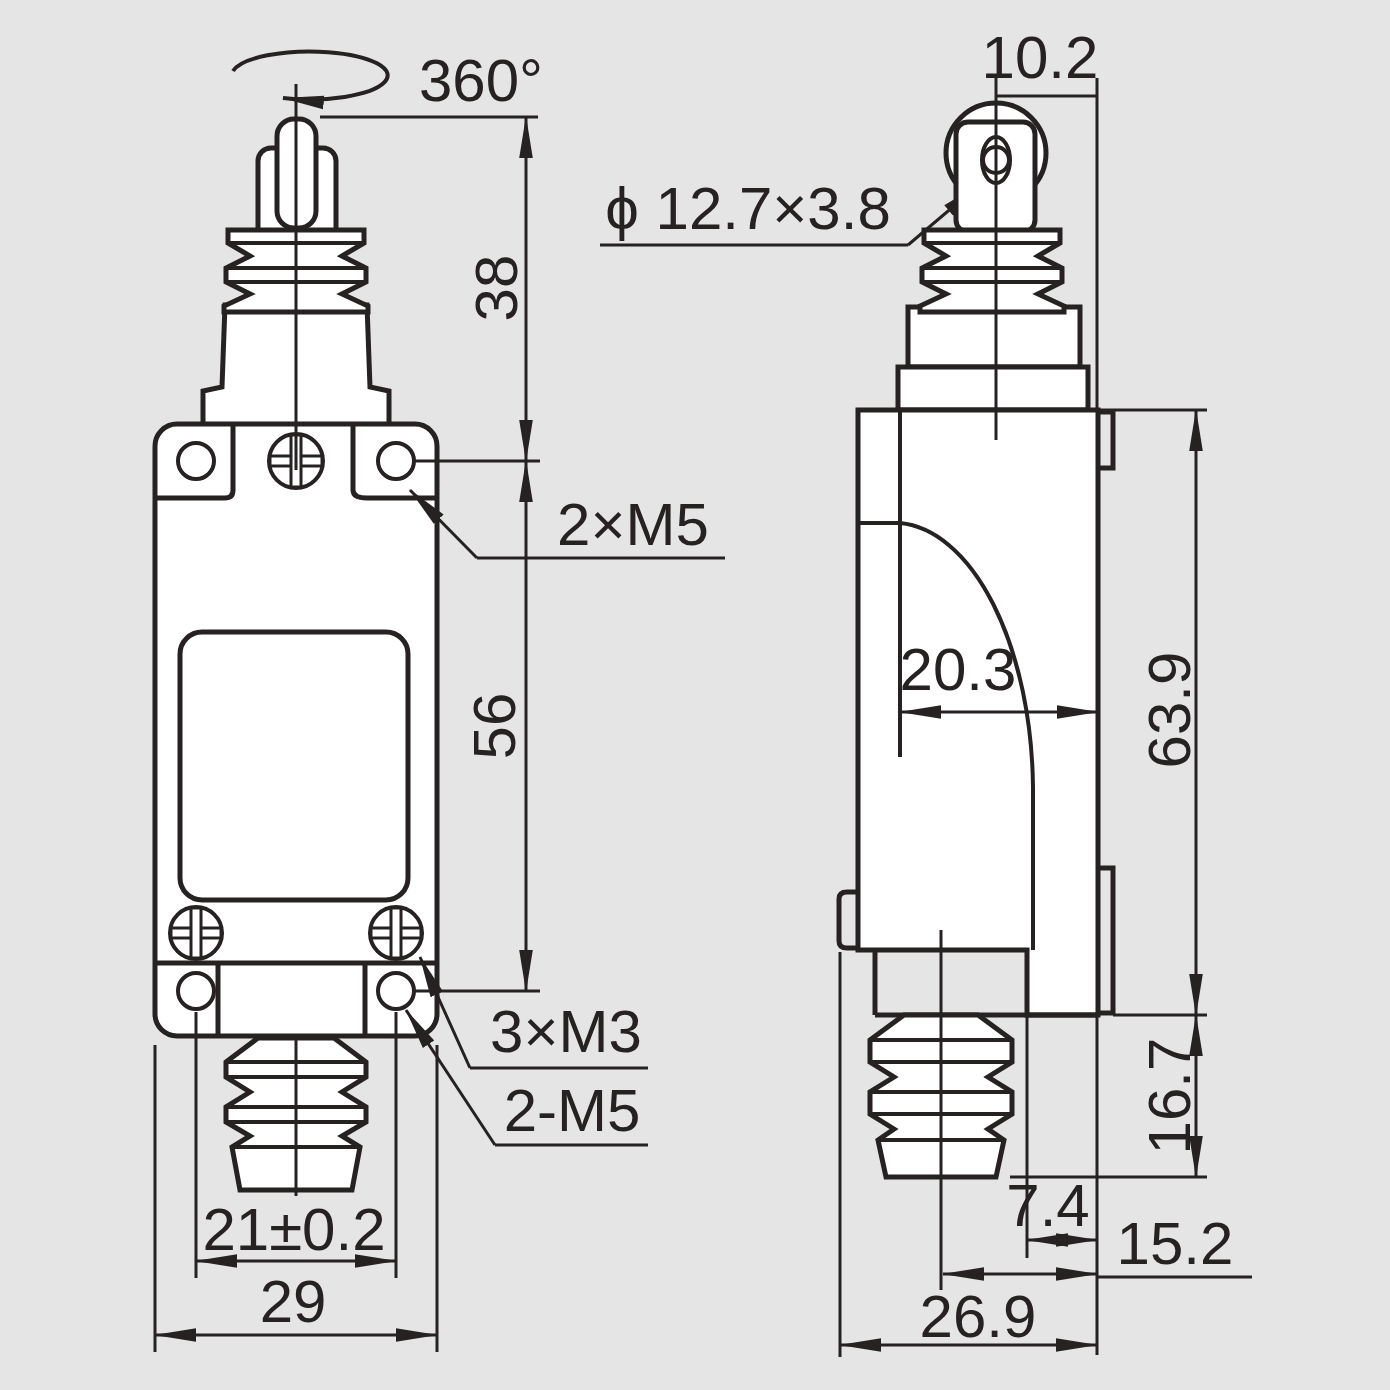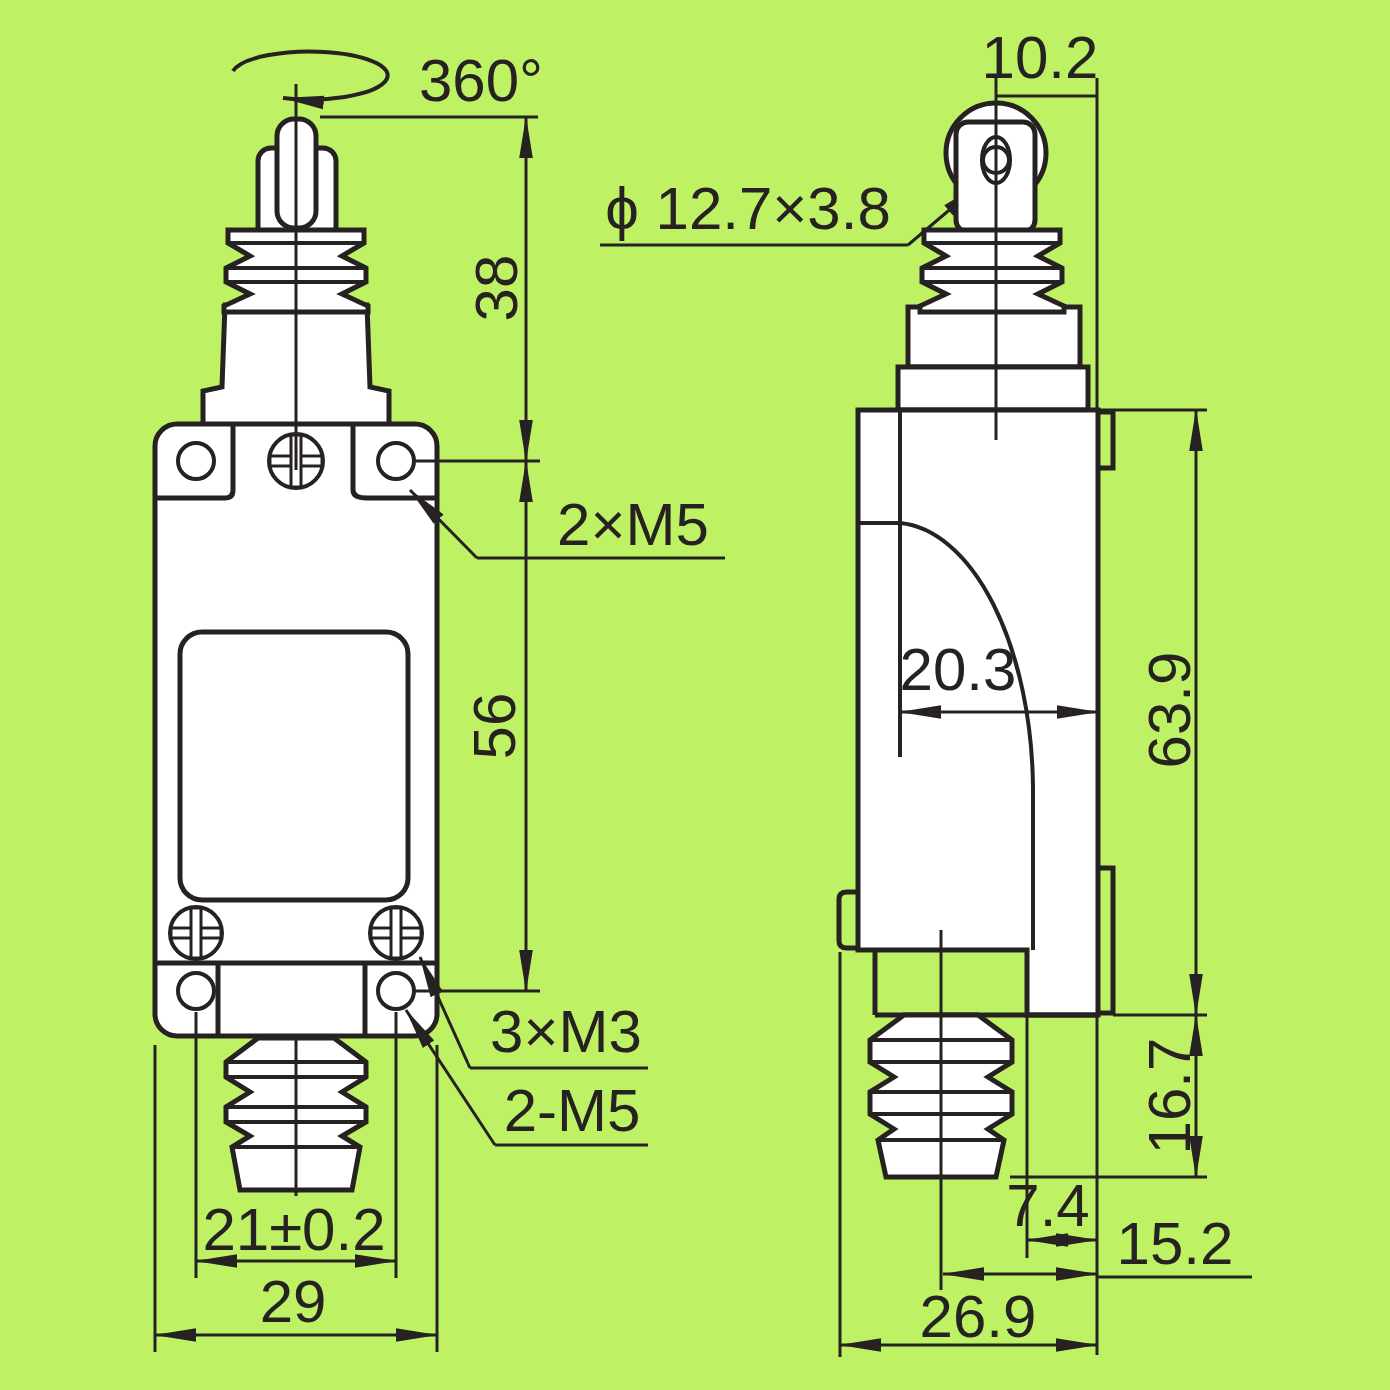--- a/index.html
+++ b/index.html
@@ -1,16 +1,16 @@
 <!DOCTYPE html>
 <html><head>
 <meta charset="utf-8">
 <style>
   html,body{margin:0;padding:0;background:#ffffff;}
-  .page{width:1390px;height:1390px;background:#bef264;position:relative;overflow:hidden;}
+  .page{width:1390px;height:1390px;background:#e5e5e5;position:relative;overflow:hidden;}
   svg{display:block;}
   text{font-family:"Liberation Sans", sans-serif;fill:#262222;}
   .dim{font-size:60px;}
   .lbl{font-size:60px;}
 </style>
 </head>
 <body>
 
 <div class="page">
 <svg width="1390" height="1390" viewBox="0 0 1390 1390">

